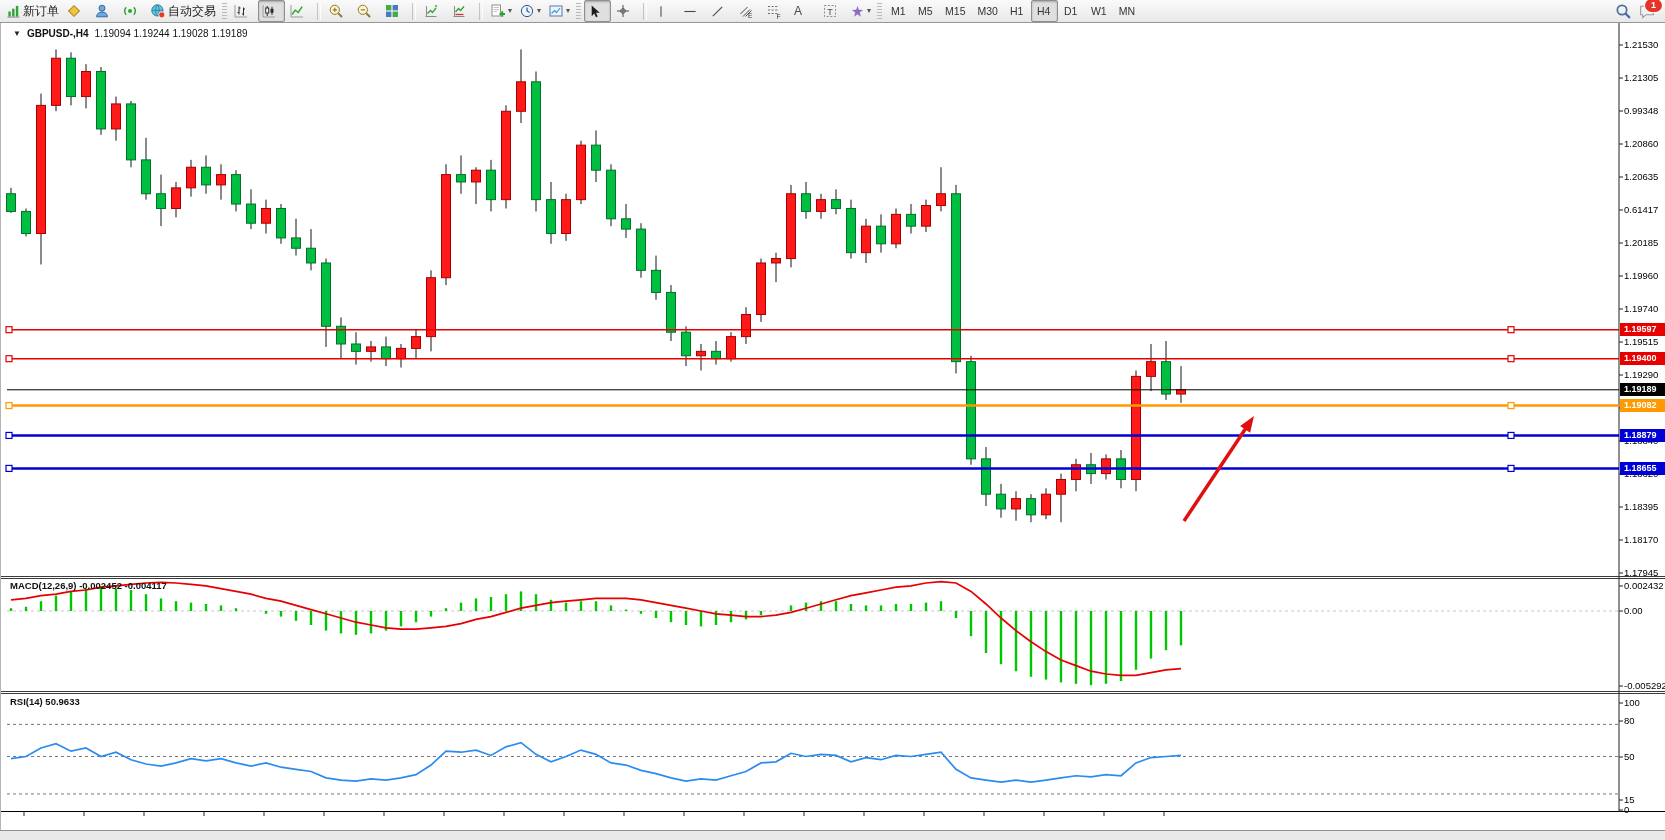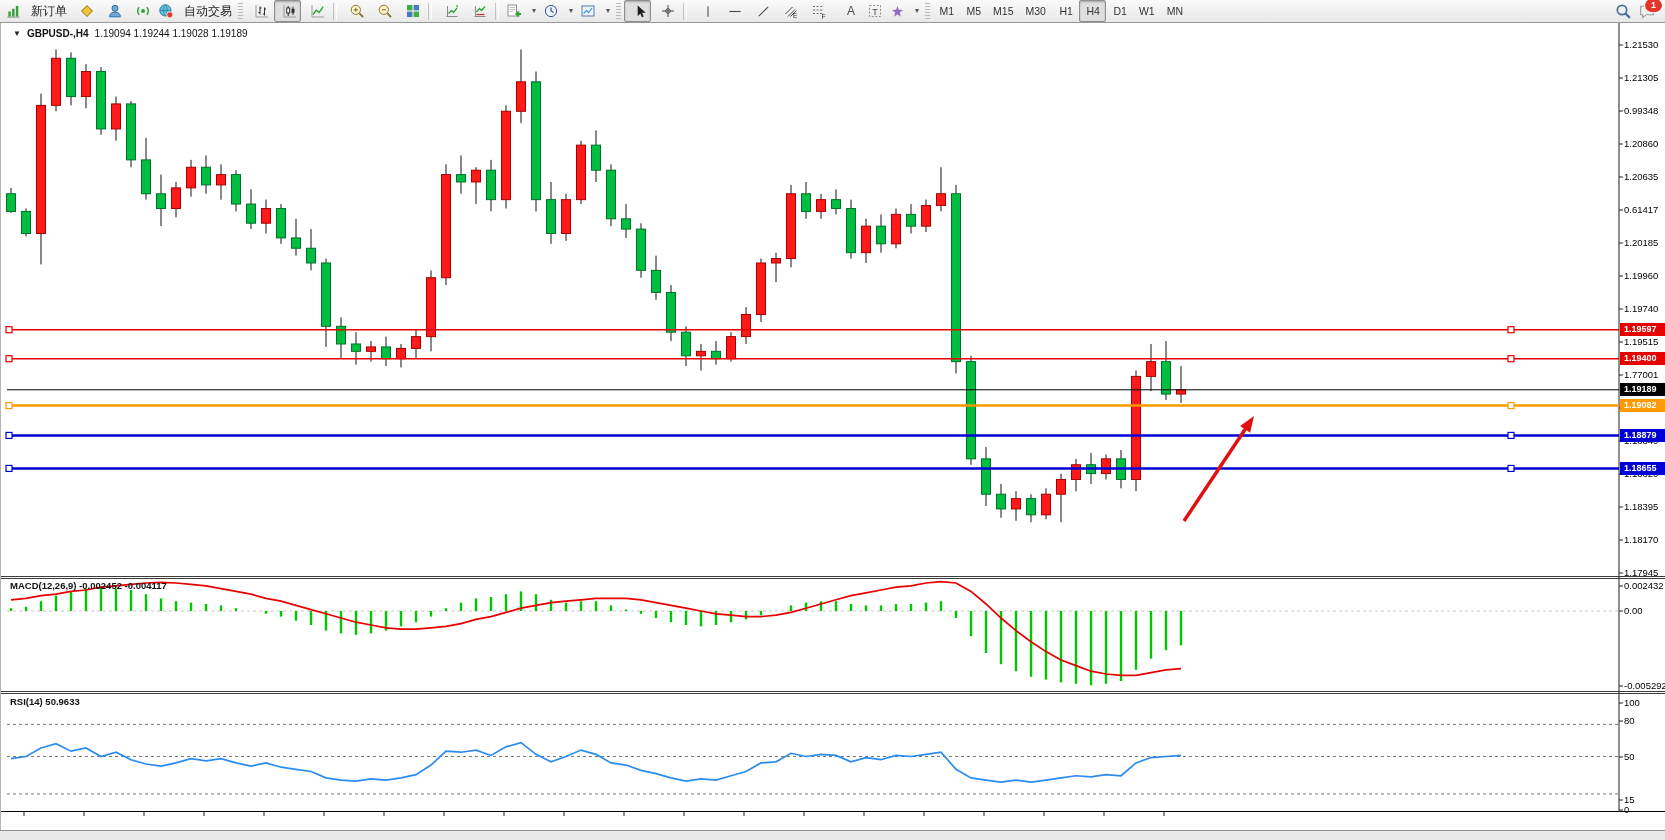--- a/index.html
+++ b/index.html
@@ -2,22 +2,22 @@
 <html><head>
 <meta charset="utf-8">
 <style>
   html,body{margin:0;padding:0;background:#fff;}
   body{width:1665px;height:840px;position:relative;overflow:hidden;
        font-family:"Liberation Sans",sans-serif;-webkit-font-smoothing:antialiased;}
   
   .tb{position:absolute;top:0;left:0;width:1665px;height:23px;
       background:linear-gradient(#fafafa,#e8e8e8);border-bottom:1px solid #979797;
       display:flex;align-items:center;padding:0 3px;box-sizing:border-box;gap:1px;}
-  .tbtn{height:20px;min-width:21px;display:flex;align-items:center;justify-content:flex-end;
-        border:1px solid transparent;border-radius:2px;padding:0 2px;gap:10px;color:#333;}
+  .tbtn{height:20px;min-width:21px;display:flex;align-items:center;justify-content:flex-start;
+        border:1px solid transparent;border-radius:2px;padding:0 2px;gap:2px;color:#333;}
   .tbtn.active{background:#dfdfdf;border:1px solid #8f8f8f;box-shadow:inset 0 1px 2px rgba(0,0,0,.25);}
   .tbtn .txt{font-size:12px;color:#222;}
   .tf .txt{font-size:10.5px;color:#333;padding:0 3px;}
   .sep{width:2px;height:17px;border-left:1px solid #c3c3c3;border-right:1px solid #fdfdfd;margin:0 3px;}
   .grip{width:5px;height:17px;margin:0 2px;
         background:repeating-linear-gradient(180deg,#b9b9b9 0 1px,transparent 1px 3px);}
   .caret{font-size:8px;color:#555;line-height:1;}
   .tb svg{display:block;}
   .tb-right{margin-left:auto;display:flex;align-items:center;gap:6px;padding-right:6px;}
   .chatwrap{position:relative;}
@@ -656,21 +656,21 @@
       <div class="pxlab" style="top:16px">1.21530</div>
       <div class="pxlab" style="top:49px">1.21305</div>
       <div class="pxlab" style="top:82px">0.99348</div>
       <div class="pxlab" style="top:115px">1.20860</div>
       <div class="pxlab" style="top:148px">1.20635</div>
       <div class="pxlab" style="top:181px">0.61417</div>
       <div class="pxlab" style="top:214px">1.20185</div>
       <div class="pxlab" style="top:247px">1.19960</div>
       <div class="pxlab" style="top:280px">1.19740</div>
       <div class="pxlab" style="top:313px">1.19515</div>
-      <div class="pxlab" style="top:346px">1.77001</div>
+      <div class="pxlab" style="top:346px">1.19290</div>
       <div class="pxlab" style="top:379px">1.19065</div>
       <div class="pxlab" style="top:412px">1.18840</div>
       <div class="pxlab" style="top:445px">1.18620</div>
       <div class="pxlab" style="top:478px">1.18395</div>
       <div class="pxlab" style="top:511px">1.18170</div>
       <div class="pxlab" style="top:544px">1.17945</div>
     </div>
   <div id="mlabs">
       <div class="pxlab" style="top:557px">0.002432</div>
       <div class="pxlab" style="top:582px">0.00</div>

